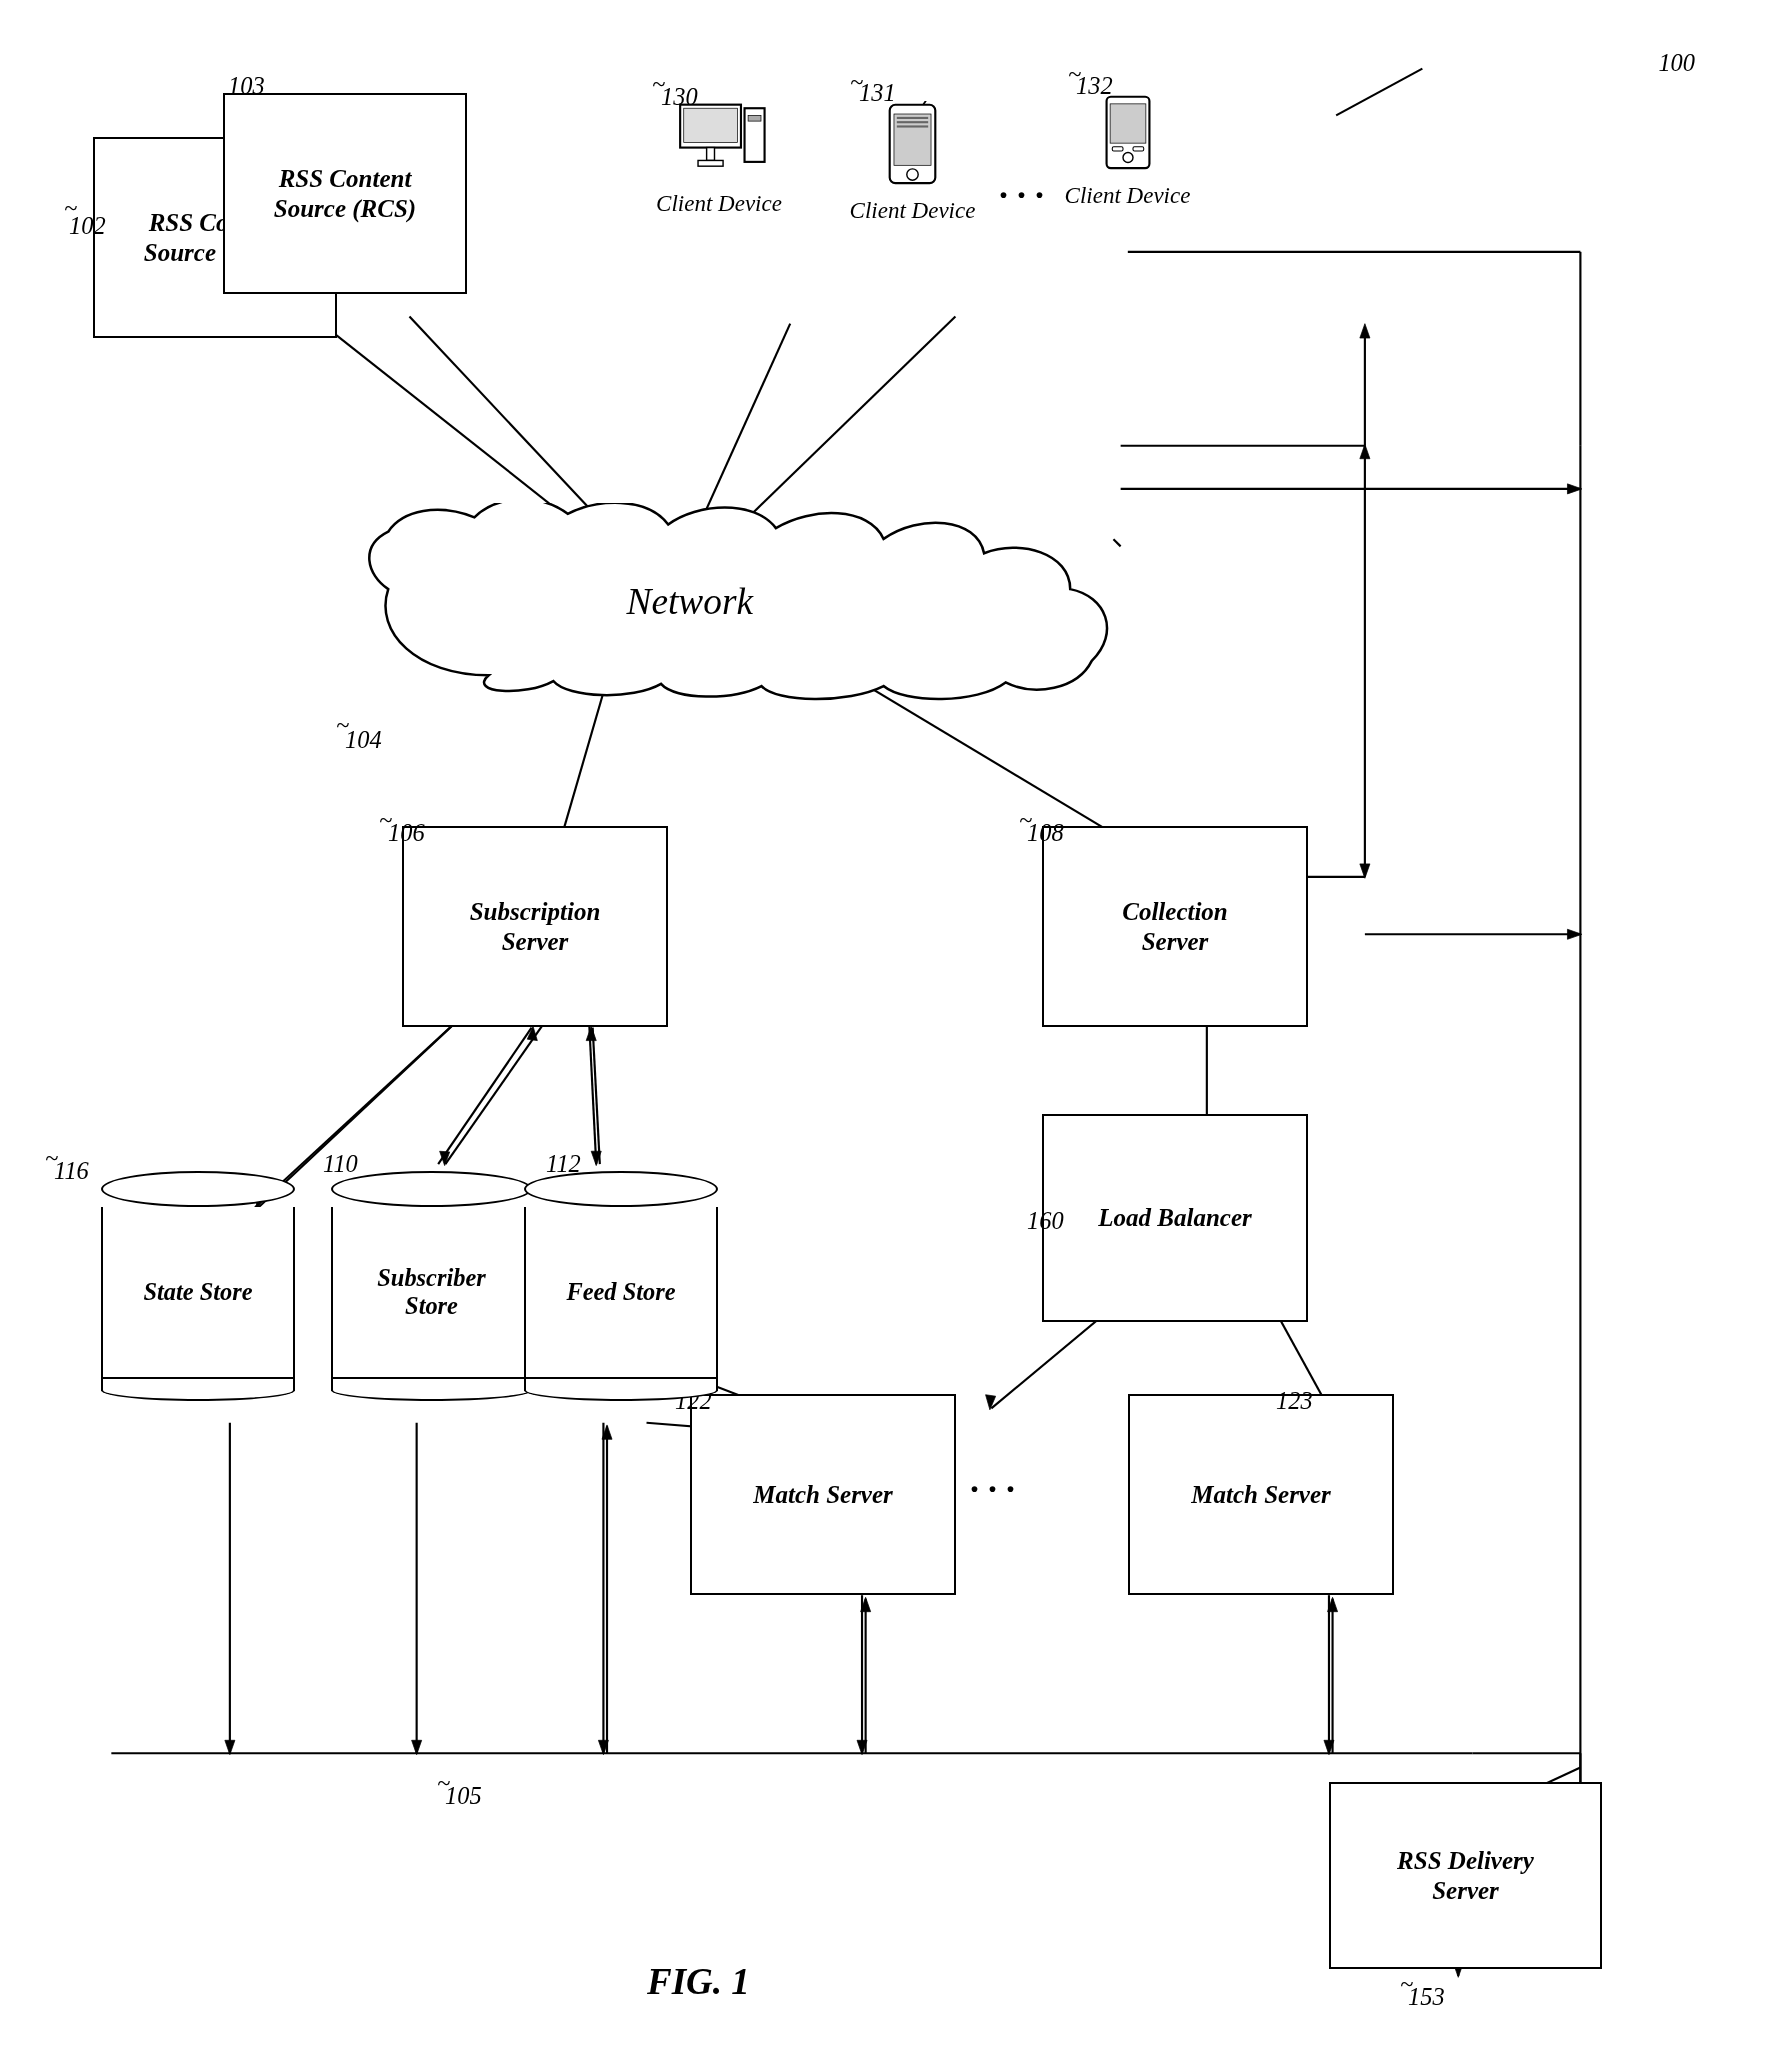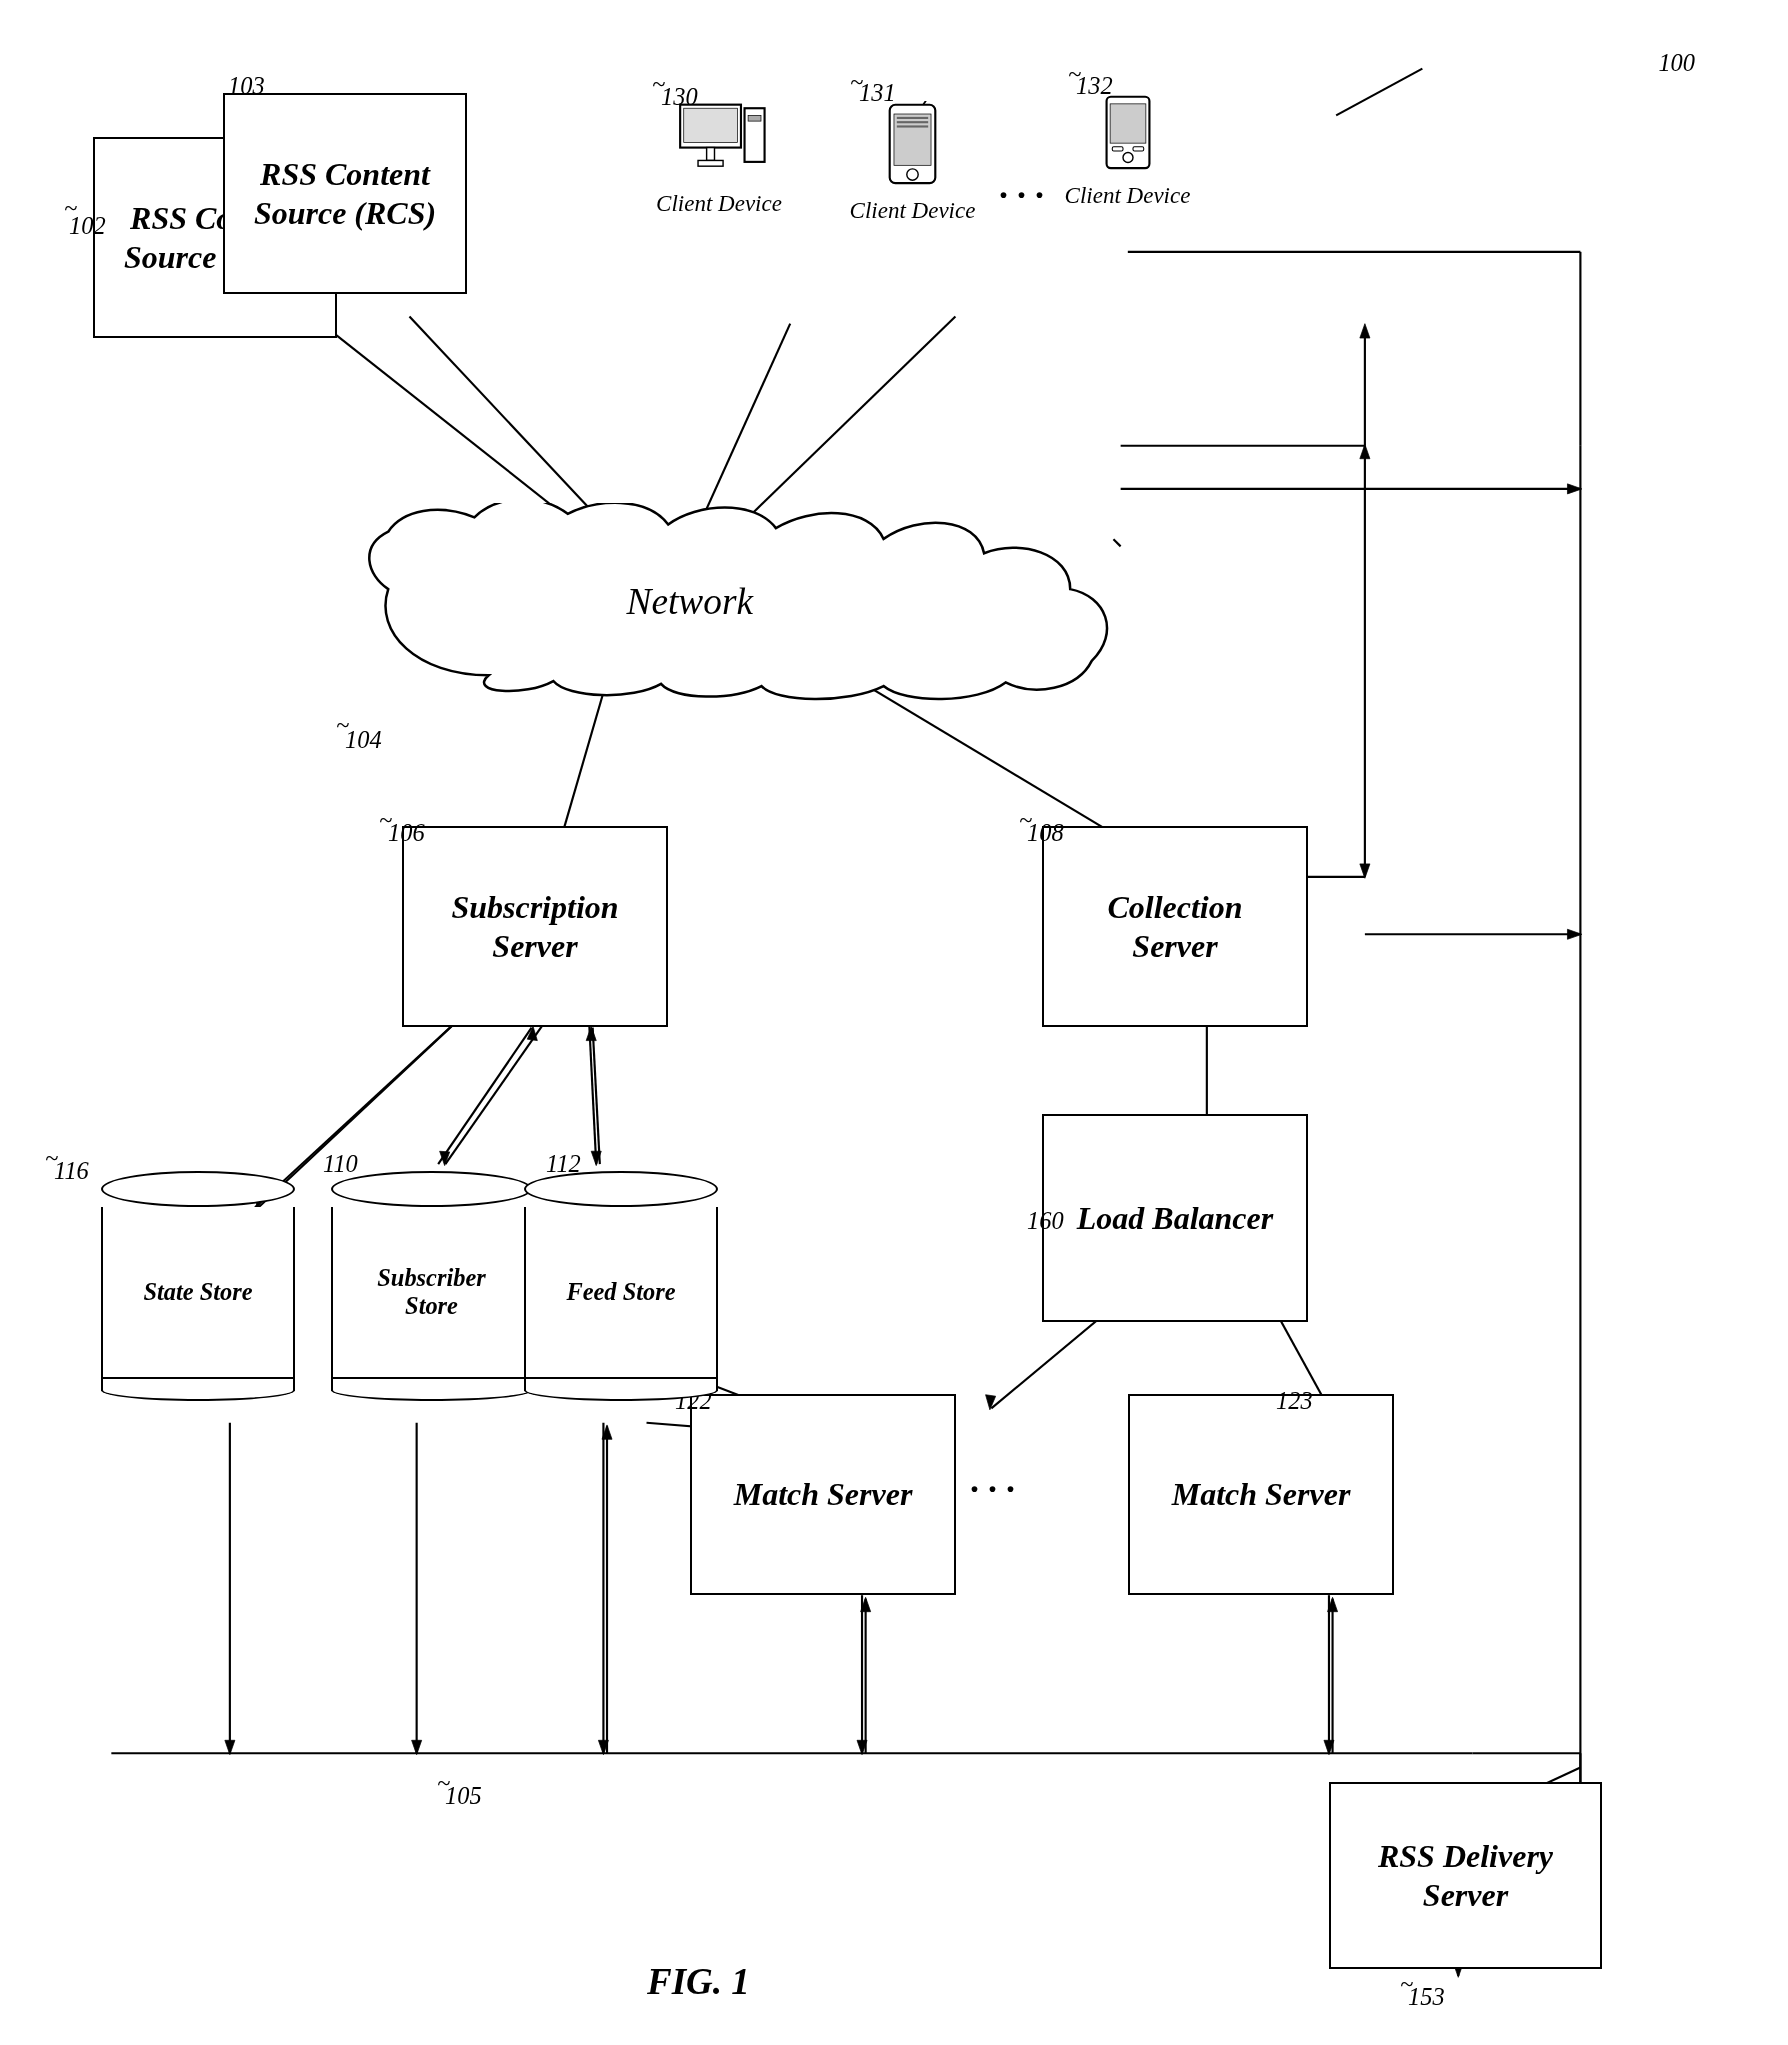--- a/index.html
+++ b/index.html
@@ -19,21 +19,21 @@
     }
     
     .box {
       position: absolute;
       border: 2.2px solid #000;
       background: #fff;
       display: flex;
       align-items: center;
       justify-content: center;
       text-align: center;
-      font-size: 32px;
+      font-size: 25px;
       font-style: italic;
       font-weight: bold;
       line-height: 1.2;
     }
     
     .cylinder {
       position: absolute;
       display: flex;
       flex-direction: column;
       align-items: center;

